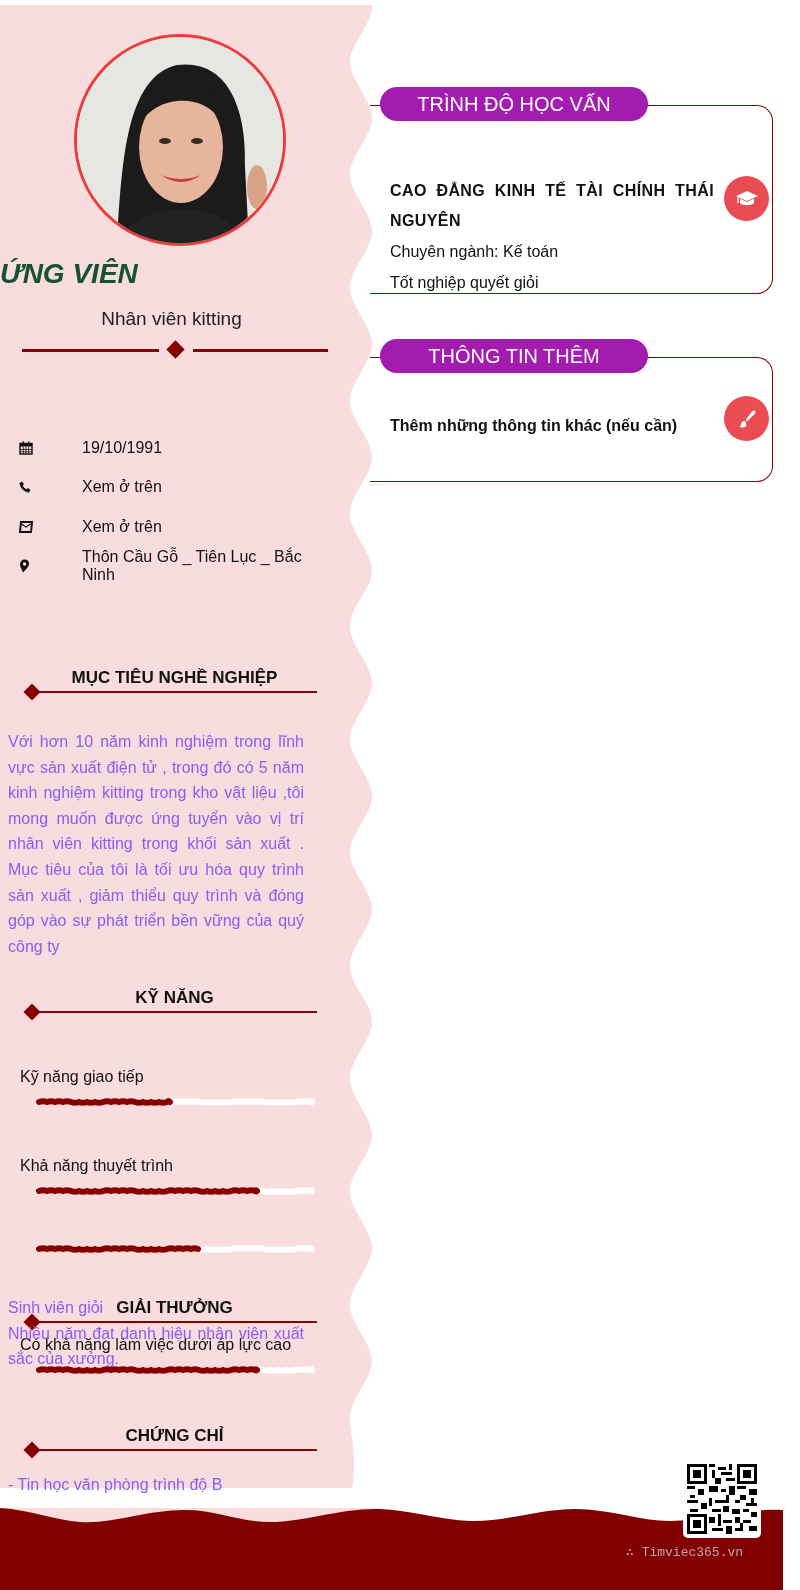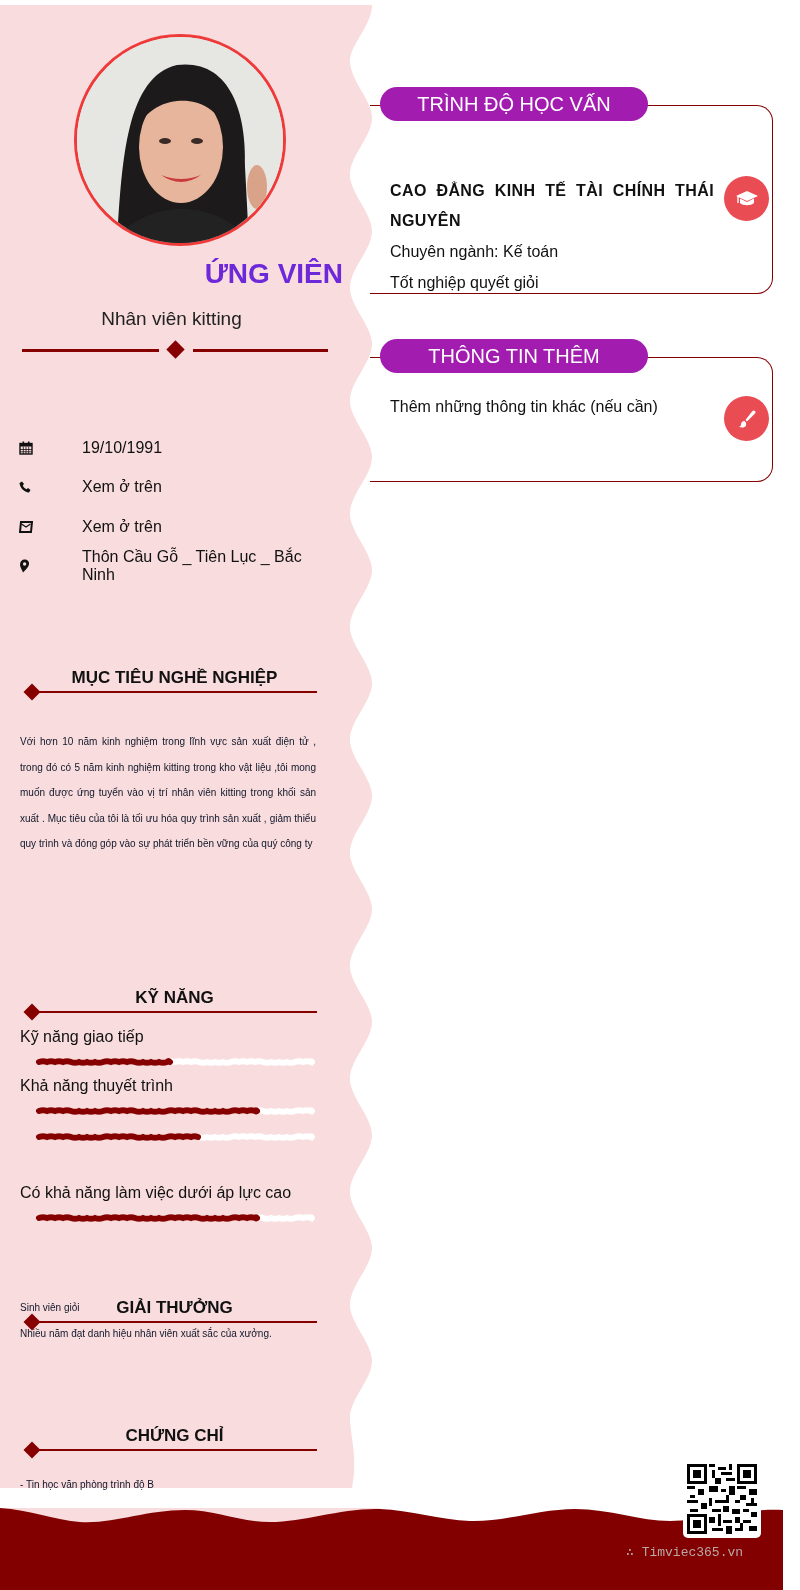--- a/index.html
+++ b/index.html
@@ -11,42 +11,42 @@
   
   .left-bg { position: absolute; left: 0; top: 5px; width: 380px; height: 1483px; }
   .left-bg svg { display: block; }
 
   .left { position: absolute; left: 0; top: 0; width: 350px; }
 
   .avatar-wrap { position: absolute; left: 74px; top: 34px; width: 212px; height: 212px; border-radius: 50%;
     border: 3px solid #ef3a3a; overflow: hidden; background: #e8e8e4; }
   .avatar-wrap svg { display: block; }
 
-  .name { position: absolute; left: 0; width: 343px; top: 258px; text-align: right; font-weight: bold; font-size: 28px; color: #6d28d9; }
+  .name { position: absolute; left: 0; width: 343px; top: 258px; text-align: left; font-weight: bold; font-size: 28px; color: #14532d; font-style: italic; }
   .position { position: absolute; left: 0; width: 343px; top: 308px; text-align: center; font-size: 19px; color: #222; }
   .head-divider { position: absolute; left: 22px; top: 342px; width: 306px; height: 16px; }
   .head-divider .line { position: absolute; top: 7px; height: 3px; background: #860000; }
   .head-divider .l1 { left: 0; width: 137px; }
   .head-divider .l2 { left: 171px; width: 135px; }
   .head-divider .dia { position: absolute; left: 147px; top: 1px; width: 13px; height: 13px; background: #860000; transform: rotate(45deg); }
 
   .contacts { position: absolute; left: 19px; top: 428px; width: 320px; }
   .contact { display: flex; align-items: center; height: 39.5px; font-size: 16px; color: #111; gap: 36px; }
   .contact .ic { width: 27px; display: flex; align-items: center; }
   .contact .ic svg { display: block; }
 
   .sec-title { position: absolute; left: 22px; width: 295px; height: 30px; }
   .sec-title .t { position: absolute; left: 0; right: 0; top: 0; text-align: center; font-weight: bold; font-size: 17px; color: #111; padding-left: 10px; }
   .sec-title .rule { position: absolute; left: 10px; right: 0; top: 23px; height: 2px; background: #860000; }
   .sec-title .dia { position: absolute; left: 4px; top: 18px; width: 12px; height: 12px; background: #860000; transform: rotate(45deg); }
 
-  .para { position: absolute; left: 20px; width: 296px; font-size: 10px; line-height: 25.6px; text-align: justify; color: #0f172a; }
+  .para { position: absolute; left: 8px; width: 296px; font-size: 16px; line-height: 25.6px; text-align: justify; color: #8b5cf6; }
 
   .skills { position: absolute; left: 20px; top: 1025px; width: 296px; }
-  .skill { height: 49.4px; }
+  .skill { height: 49.4px; margin-top: 40px; }
   .skill .lbl { font-size: 16px; line-height: 24px; color: #111; }
   .skill .bar { margin-left: 15px; margin-top: 8px; width: 281px; height: 10px; position: relative; }
   .skill .bar svg { position: absolute; left: 0; top: 0; }
 
   
   .rsec { position: absolute; left: 370px; width: 403px; }
   .rsec .box { position: absolute; left: 0; right: 0; border: 1.5px solid #860000; border-left: none; border-radius: 0 16px 16px 0; }
   .rsec .pill { position: absolute; left: 10px; height: 34px; width: 268px; background: #a21caf; color: #fff; font-weight: normal; font-size: 20px;
     border-radius: 20px; display: flex; align-items: center; justify-content: center; }
   .rsec .ibubble { position: absolute; right: 4px; width: 45px; height: 45px; border-radius: 50%; background: #ea4c54; display: flex; align-items: center; justify-content: center; }
@@ -238,21 +238,21 @@
 
   <div class="rsec" style="top:338px; height:146px;">
     <div class="box" style="top:19px; height:125px;"></div>
     <div class="pill" style="top:1px;">THÔNG TIN THÊM</div>
     <div class="ibubble" style="top:58px;">
       <svg width="20" height="20" viewBox="0 0 20 20">
           <path d="M18 2 C 17 1, 16 1.5, 15 2.5 L 8.5 11 L 10 12.5 L 17.5 5 C 18.5 4, 19 3, 18 2 Z" fill="#fff"></path>
           <path d="M7.5 12 C 5 12, 4 14, 4 15.5 C 4 17, 3 17.5, 2 17.8 C 4 19, 8 19, 9 16.5 C 9.5 15, 9 13, 7.5 12 Z" fill="#fff"></path>
         </svg>
     </div>
-    <div class="content" style="top:57px; line-height:24px;">Thêm những thông tin khác (nếu cần)</div>
+    <div class="content" style="top:76px; line-height:24px;font-weight:bold;">Thêm những thông tin khác (nếu cần)</div>
   </div>
 
   <div class="footer">
     <svg width="783" height="90" viewBox="0 0 783 90">
       <rect x="0" y="8" width="380" height="22" fill="#f9dcdd"></rect>
       <path fill="#820000" d="M0 8 C 30 10, 55 20, 80 22 C 115 24, 145 10, 185 10 C 215 10, 240 22, 270 22 C 305 22, 340 8, 380 9
         C 410 10, 440 20, 470 21 C 505 22, 540 9, 575 9 C 610 9, 640 21, 670 21 C 705 21, 740 8, 783 10 V90 H0 Z"></path>
     </svg>
   </div>
   <div class="qr">

